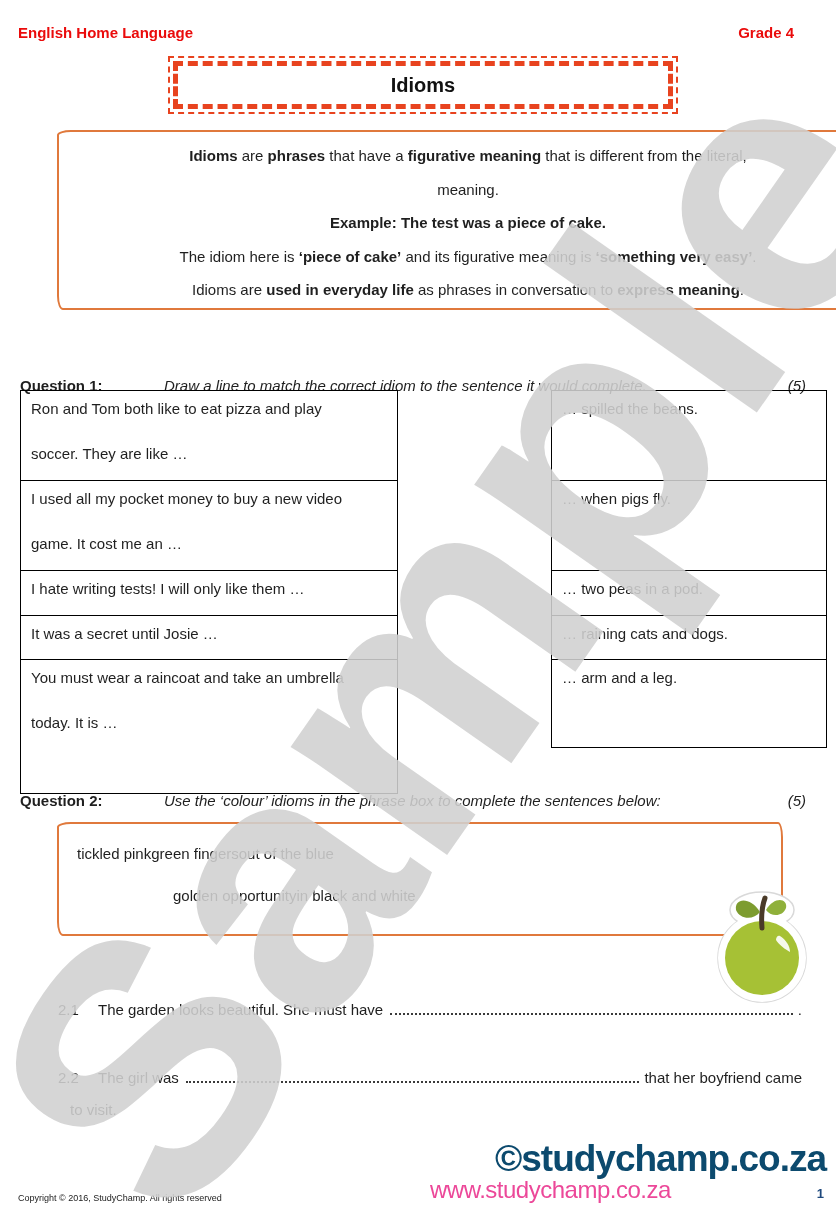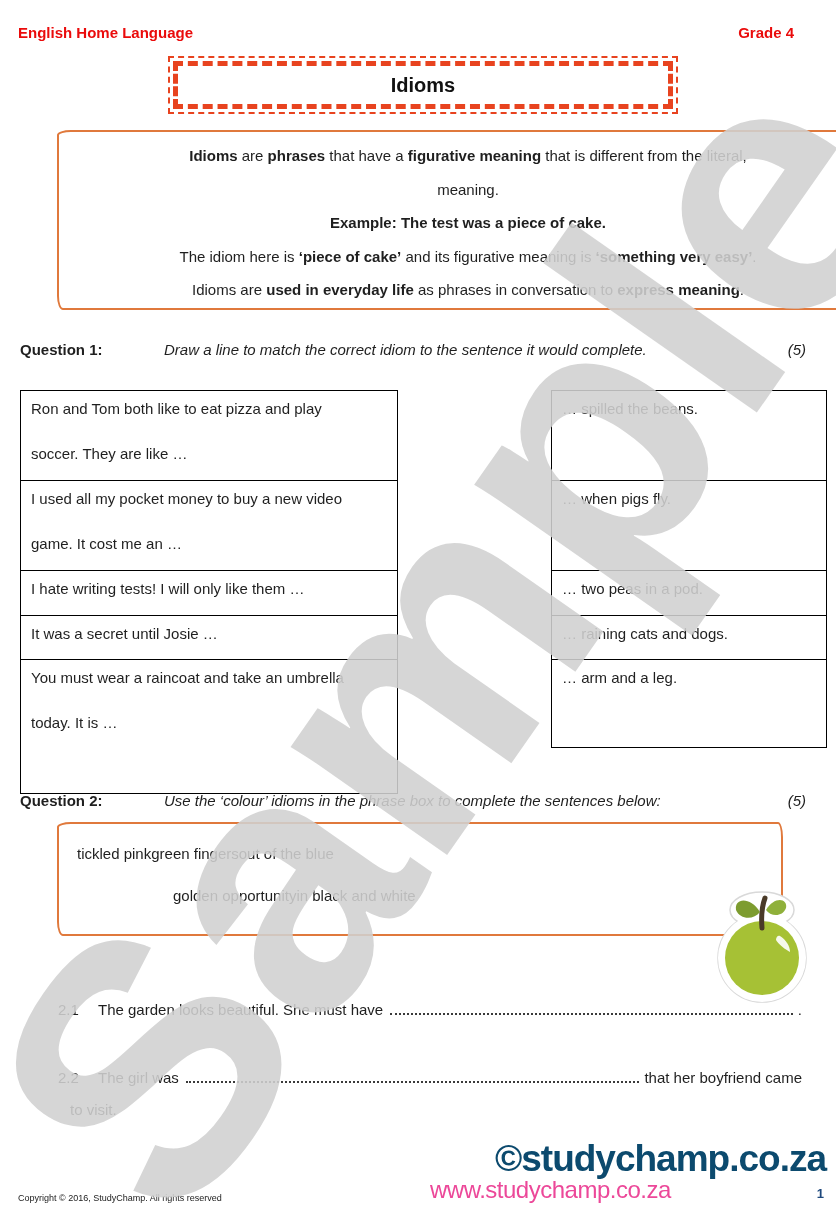--- a/index.html
+++ b/index.html
@@ -18,21 +18,21 @@
   .title-inner span{font-size:20px;font-weight:bold;line-height:38px;color:#111;}
 
   
   .orange-box{border:2.5px solid #e0793c;border-radius:14px 5px 16px 6px / 5px 15px 6px 14px;box-sizing:border-box;}
   .def-box{left:57px;top:130px;width:822px;height:180px;padding-top:7px;text-align:center;}
   .def-line{font-size:15px;line-height:33.5px;}
   .def-line b{font-weight:bold;}
 
   
   .q-head{left:20px;width:786px;display:flex;align-items:baseline;font-size:15px;}
-  .q1-head{top:341px;align-items:center;}
+  .q1-head{top:377px;align-items:center;}
   .q2-head{top:792px;}
   .q-label{font-weight:bold;width:108px;flex:none;}
   .q-instr{font-style:italic;margin-left:36px;}
   .q-marks{margin-left:auto;font-style:italic;}
 
   
   .q1-table{border:1.6px solid #000;box-sizing:border-box;background:transparent;}
   .q1-left{left:20px;top:390px;width:378px;height:404px;}
   .q1-right{left:551px;top:390px;width:276px;height:358px;}
   .trow{padding:7px 10px;box-sizing:border-box;overflow:hidden;}

